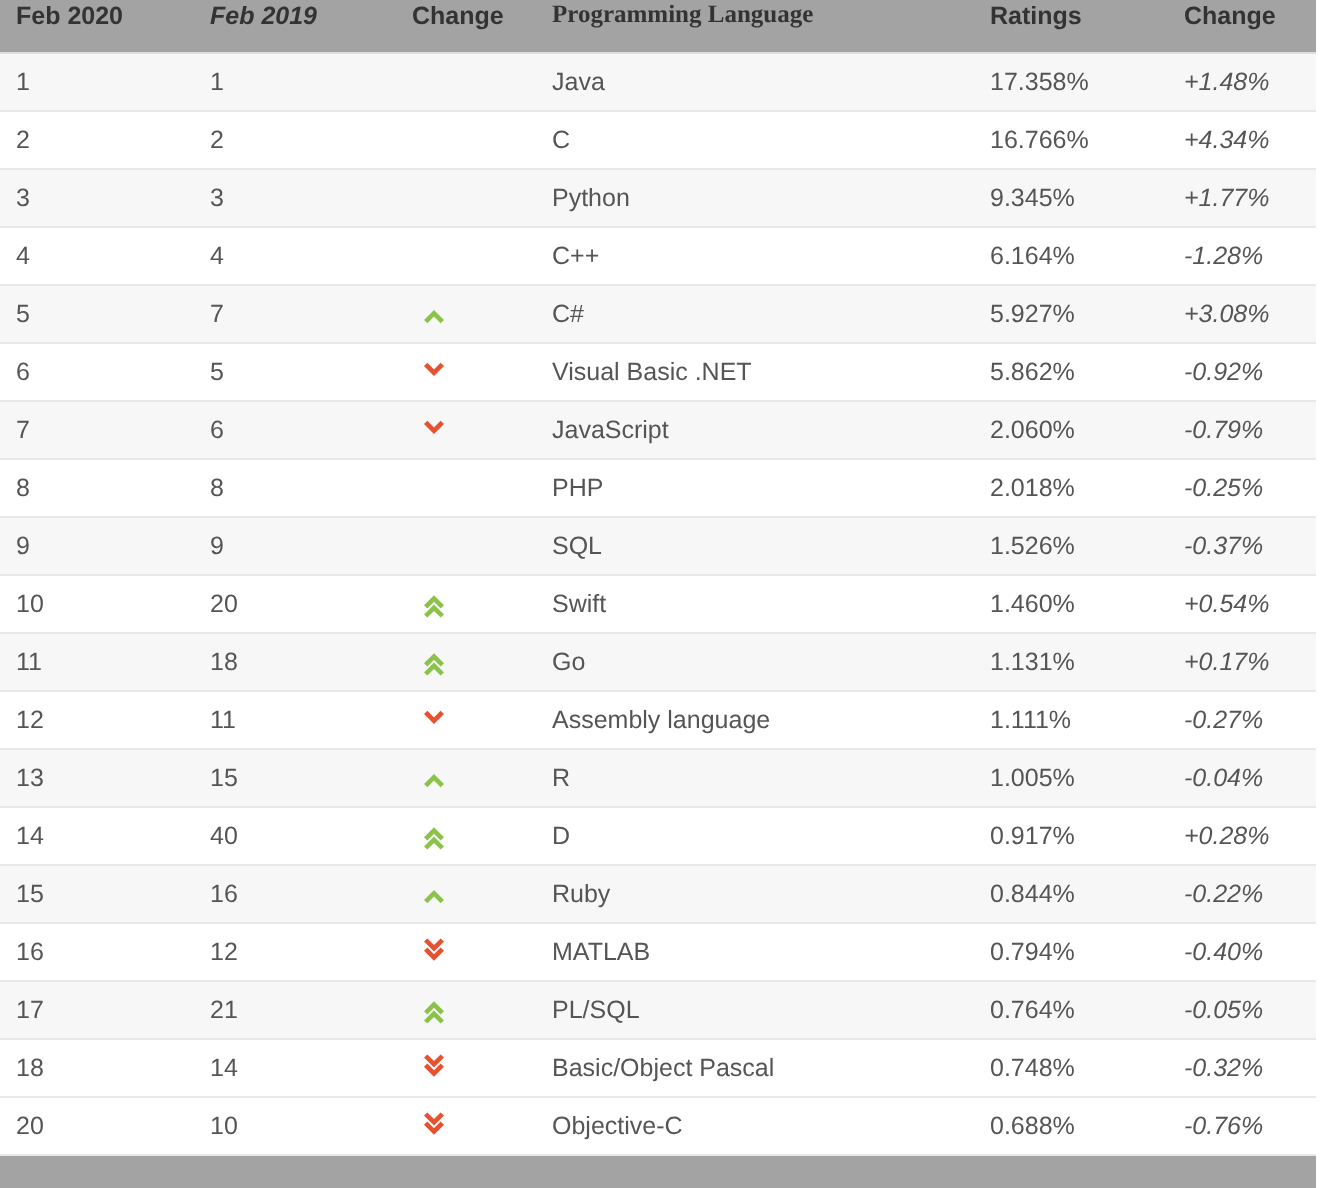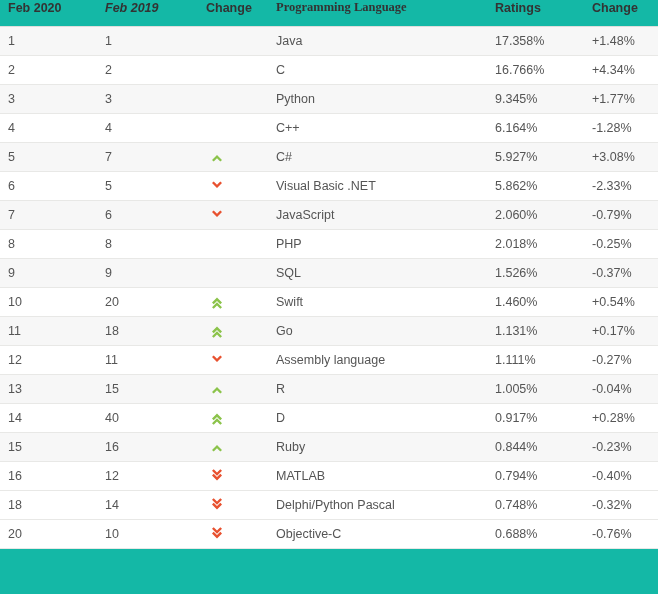--- a/index.html
+++ b/index.html
@@ -14,21 +14,21 @@
     overflow: hidden;
     font-family: "Liberation Sans", sans-serif;
     color: #4a4a4a;
     -webkit-font-smoothing: antialiased;
   }
 
   #page {
     width: 671px;
     height: 594px;
     position: relative;
-    background: #14b8a6;
+    background: #a3a3a3;
     box-sizing: border-box;
   }
 
   table.ranking {
     width: 658px;
     border-collapse: collapse;
     table-layout: fixed;
     font-size: 12.5px;
   }
 
@@ -71,21 +71,21 @@
     font-size: 12.5px;
     white-space: nowrap;
     overflow: hidden;
   }
 
   td.d-rank-new { padding-left: 8px; }
   td.d-rank-old { padding-left: 5px; }
   td.d-change   { text-align: left; padding-left: 13px; }
   td.d-lang     { padding-left: 5px; }
   td.d-ratings  { padding-left: 17px; }
-  td.d-delta    { padding-left: 19px; }
+  td.d-delta    { padding-left: 19px; font-style: italic; }
 
   .arrow-wrap {
     display: inline-block;
     width: 16px;
     height: 16px;
     line-height: 0;
     vertical-align: middle;
     margin-left: 3px;
   }
   .arrow-wrap svg { display: block; }
@@ -167,21 +167,21 @@
           <td class="d-delta">+3.08%</td>
         </tr>
         <tr class="even">
           <td class="d-rank-new">6</td>
           <td class="d-rank-old">5</td>
           <td class="d-change"><span class="arrow-wrap"><svg width="16" height="16" viewBox="0 0 16 16" fill="#e8512f">
                 <path d="M 3,5 L 8,10 L 13,5 L 11.3,3.4000000000000004 L 8,6.7 L 4.7,3.4000000000000004 Z"></path>
               </svg></span></td>
           <td class="d-lang">Visual Basic .NET</td>
           <td class="d-ratings">5.862%</td>
-          <td class="d-delta">-2.33%</td>
+          <td class="d-delta">-0.92%</td>
         </tr>
         <tr class="odd">
           <td class="d-rank-new">7</td>
           <td class="d-rank-old">6</td>
           <td class="d-change"><span class="arrow-wrap"><svg width="16" height="16" viewBox="0 0 16 16" fill="#e8512f">
                 <path d="M 3,5 L 8,10 L 13,5 L 11.3,3.4000000000000004 L 8,6.7 L 4.7,3.4000000000000004 Z"></path>
               </svg></span></td>
           <td class="d-lang">JavaScript</td>
           <td class="d-ratings">2.060%</td>
           <td class="d-delta">-0.79%</td>
@@ -256,41 +256,52 @@
           <td class="d-delta">+0.28%</td>
         </tr>
         <tr class="odd">
           <td class="d-rank-new">15</td>
           <td class="d-rank-old">16</td>
           <td class="d-change"><span class="arrow-wrap"><svg width="16" height="16" viewBox="0 0 16 16" fill="#8bc34a">
                 <path d="M 3,11 L 8,6 L 13,11 L 11.3,12.6 L 8,9.3 L 4.7,12.6 Z"></path>
               </svg></span></td>
           <td class="d-lang">Ruby</td>
           <td class="d-ratings">0.844%</td>
-          <td class="d-delta">-0.23%</td>
+          <td class="d-delta">-0.22%</td>
         </tr>
         <tr class="even">
           <td class="d-rank-new">16</td>
           <td class="d-rank-old">12</td>
           <td class="d-change"><span class="arrow-wrap"><svg width="16" height="16" viewBox="0 0 16 16" fill="#e8512f">
                 <path d="M 3,2.8 L 8,7.8 L 13,2.8 L 11.3,1.2000000000000002 L 8,4.5 L 4.7,1.2000000000000002 Z"></path>
                 <path d="M 3,7.4 L 8,12.4 L 13,7.4 L 11.3,5.800000000000001 L 8,9.1 L 4.7,5.800000000000001 Z"></path>
               </svg></span></td>
           <td class="d-lang">MATLAB</td>
           <td class="d-ratings">0.794%</td>
           <td class="d-delta">-0.40%</td>
         </tr>
+        <tr class="odd">
+          <td class="d-rank-new">17</td>
+          <td class="d-rank-old">21</td>
+          <td class="d-change"><span class="arrow-wrap"><svg width="16" height="16" viewBox="0 0 16 16" fill="#8bc34a">
+                <path d="M 3,13.2 L 8,8.2 L 13,13.2 L 11.3,14.799999999999999 L 8,11.5 L 4.7,14.799999999999999 Z"></path>
+                <path d="M 3,8.6 L 8,3.5999999999999996 L 13,8.6 L 11.3,10.2 L 8,6.8999999999999995 L 4.7,10.2 Z"></path>
+              </svg></span></td>
+          <td class="d-lang">PL/SQL</td>
+          <td class="d-ratings">0.764%</td>
+          <td class="d-delta">-0.05%</td>
+        </tr>
         <tr class="even">
           <td class="d-rank-new">18</td>
           <td class="d-rank-old">14</td>
           <td class="d-change"><span class="arrow-wrap"><svg width="16" height="16" viewBox="0 0 16 16" fill="#e8512f">
                 <path d="M 3,2.8 L 8,7.8 L 13,2.8 L 11.3,1.2000000000000002 L 8,4.5 L 4.7,1.2000000000000002 Z"></path>
                 <path d="M 3,7.4 L 8,12.4 L 13,7.4 L 11.3,5.800000000000001 L 8,9.1 L 4.7,5.800000000000001 Z"></path>
               </svg></span></td>
-          <td class="d-lang">Delphi/Python Pascal</td>
+          <td class="d-lang">Basic/Object Pascal</td>
           <td class="d-ratings">0.748%</td>
           <td class="d-delta">-0.32%</td>
         </tr>
         <tr class="even">
           <td class="d-rank-new">20</td>
           <td class="d-rank-old">10</td>
           <td class="d-change"><span class="arrow-wrap"><svg width="16" height="16" viewBox="0 0 16 16" fill="#e8512f">
                 <path d="M 3,2.8 L 8,7.8 L 13,2.8 L 11.3,1.2000000000000002 L 8,4.5 L 4.7,1.2000000000000002 Z"></path>
                 <path d="M 3,7.4 L 8,12.4 L 13,7.4 L 11.3,5.800000000000001 L 8,9.1 L 4.7,5.800000000000001 Z"></path>
               </svg></span></td>

